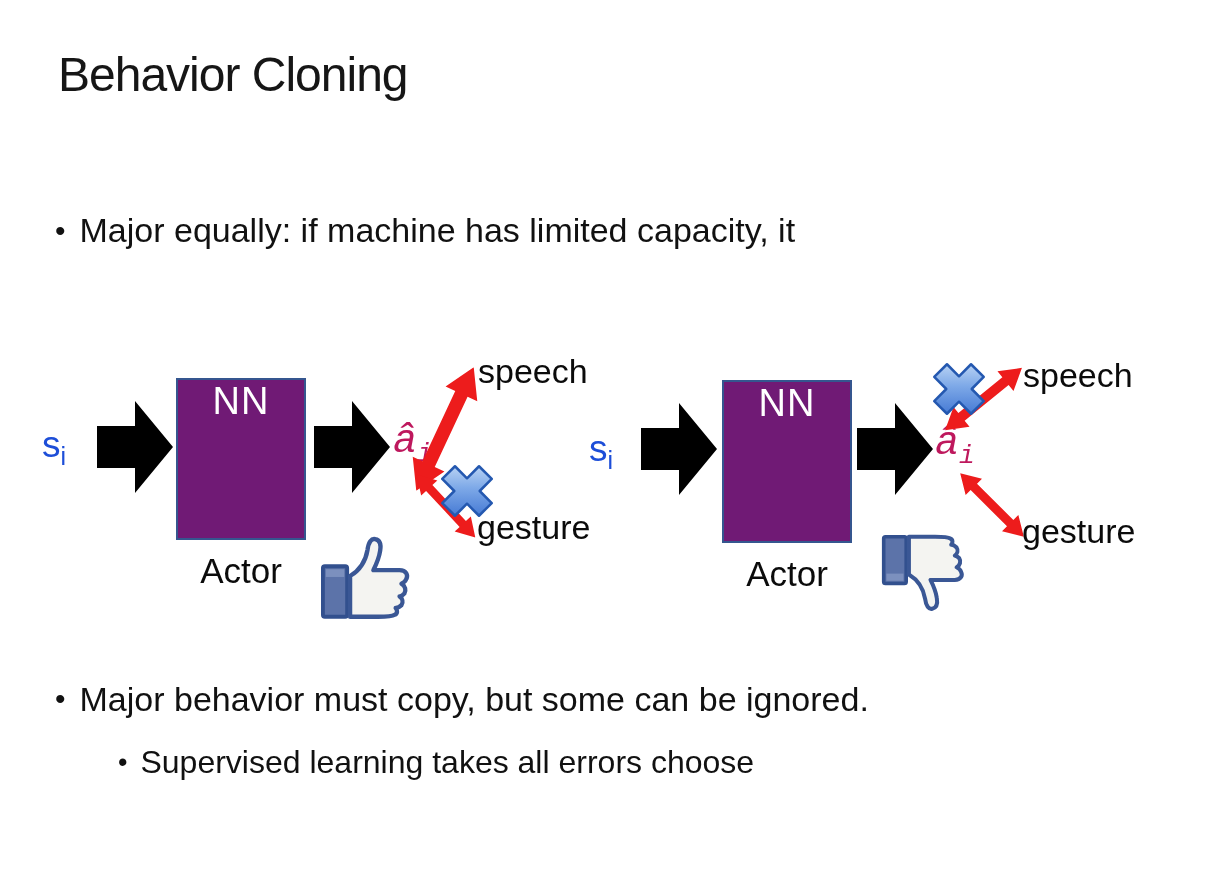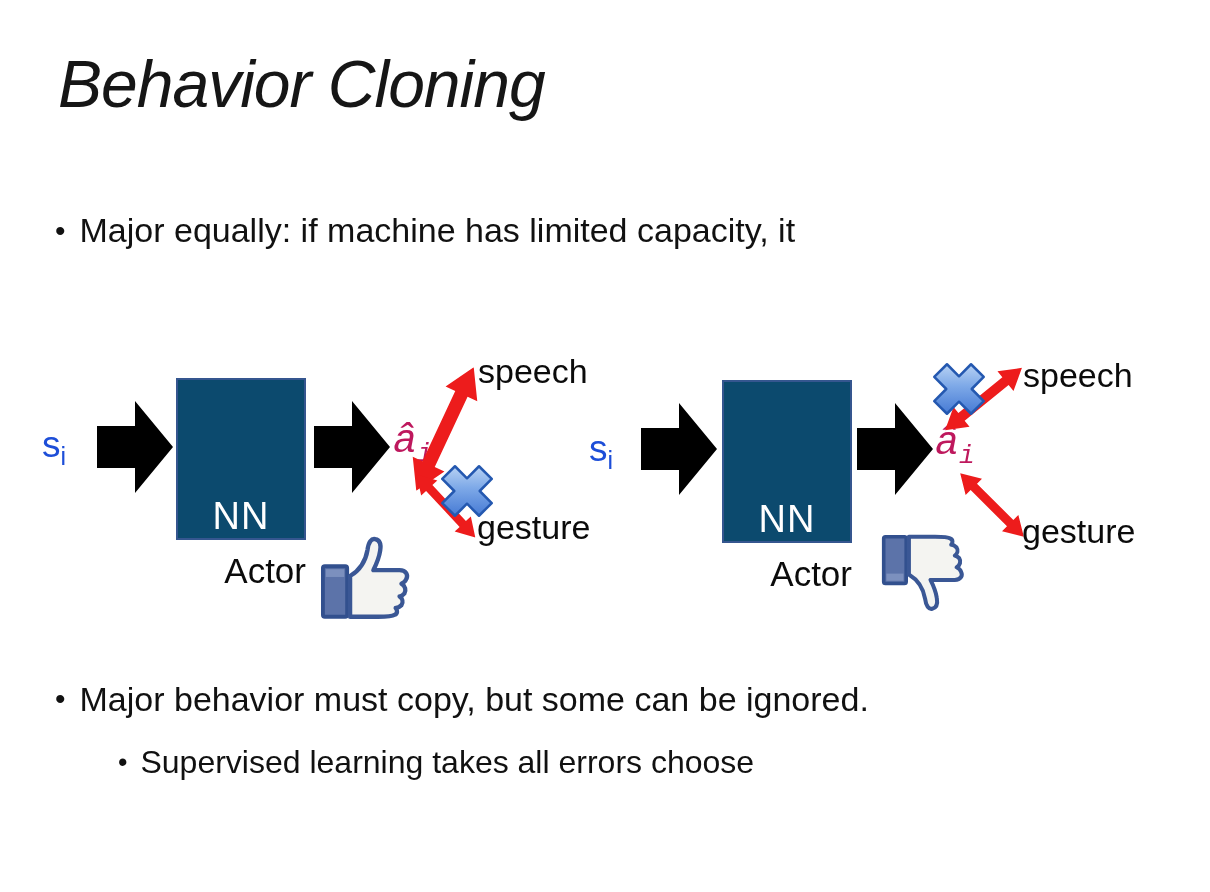--- a/index.html
+++ b/index.html
@@ -7,43 +7,43 @@
     position:relative;
     width:1210px;height:892px;
     background:#ffffff;
     overflow:hidden;
     font-family:"Liberation Sans", sans-serif;
     color:#111111;
   }
   .abs{position:absolute;}
   .slide-title{
     left:58px;top:48px;
-    font-size:66px;line-height:1.12;font-weight:300;
-    letter-spacing:-1px;color:#161616;font-style:italic;
+    font-size:48px;line-height:1.12;font-weight:300;
+    letter-spacing:-1px;color:#161616;
   }
   .bullet-row{display:flex;align-items:flex-start;}
   .bullet-glyph{flex:0 0 auto;}
   .b1{left:55px;top:204px;font-size:34px;line-height:53px;}
   .b1 .bullet-glyph{font-size:30px;line-height:53px;margin-right:14px;}
   .b2{left:55px;top:674px;font-size:34px;line-height:50px;}
   .b2 .bullet-glyph{font-size:30px;margin-right:14px;}
   .b3{left:118px;top:738px;font-size:32px;line-height:48px;}
   .b3 .bullet-glyph{font-size:27px;margin-right:13px;}
   .nn-box{
-    background:#0c4a6e;border:2px solid #35568F;
-    display:flex;align-items:flex-end;justify-content:center;
+    background:#701a75;border:2px solid #35568F;
+    display:flex;align-items:flex-start;justify-content:center;
     box-sizing:border-box;
   }
   .nn-label{color:#ffffff;font-size:38px;letter-spacing:1px;}
   .math-s{font-size:37px;color:#1d4ed8;}
   .math-s sub{font-size:25px;line-height:0;}
   .math-a{font-family:Liberation Mono, monospace;font-style:italic;font-size:40px;color:#be185d;}
   .math-a sub{font-size:26px;line-height:0;font-style:italic;}
   .rel-label{font-size:34px;color:#0b0b0b;white-space:nowrap;}
-  .actor-label{font-size:35px;text-align:right;color:#0b0b0b;}
+  .actor-label{font-size:35px;text-align:center;color:#0b0b0b;}
   .red-arrow{overflow:visible;}
   .flip-v{transform:scaleY(-1);}
   svg{display:block;}
 </style>
 </head>
 <body>
 
 <div id="slide">
 
   <svg width="0" height="0" style="position:absolute" aria-hidden="true">

